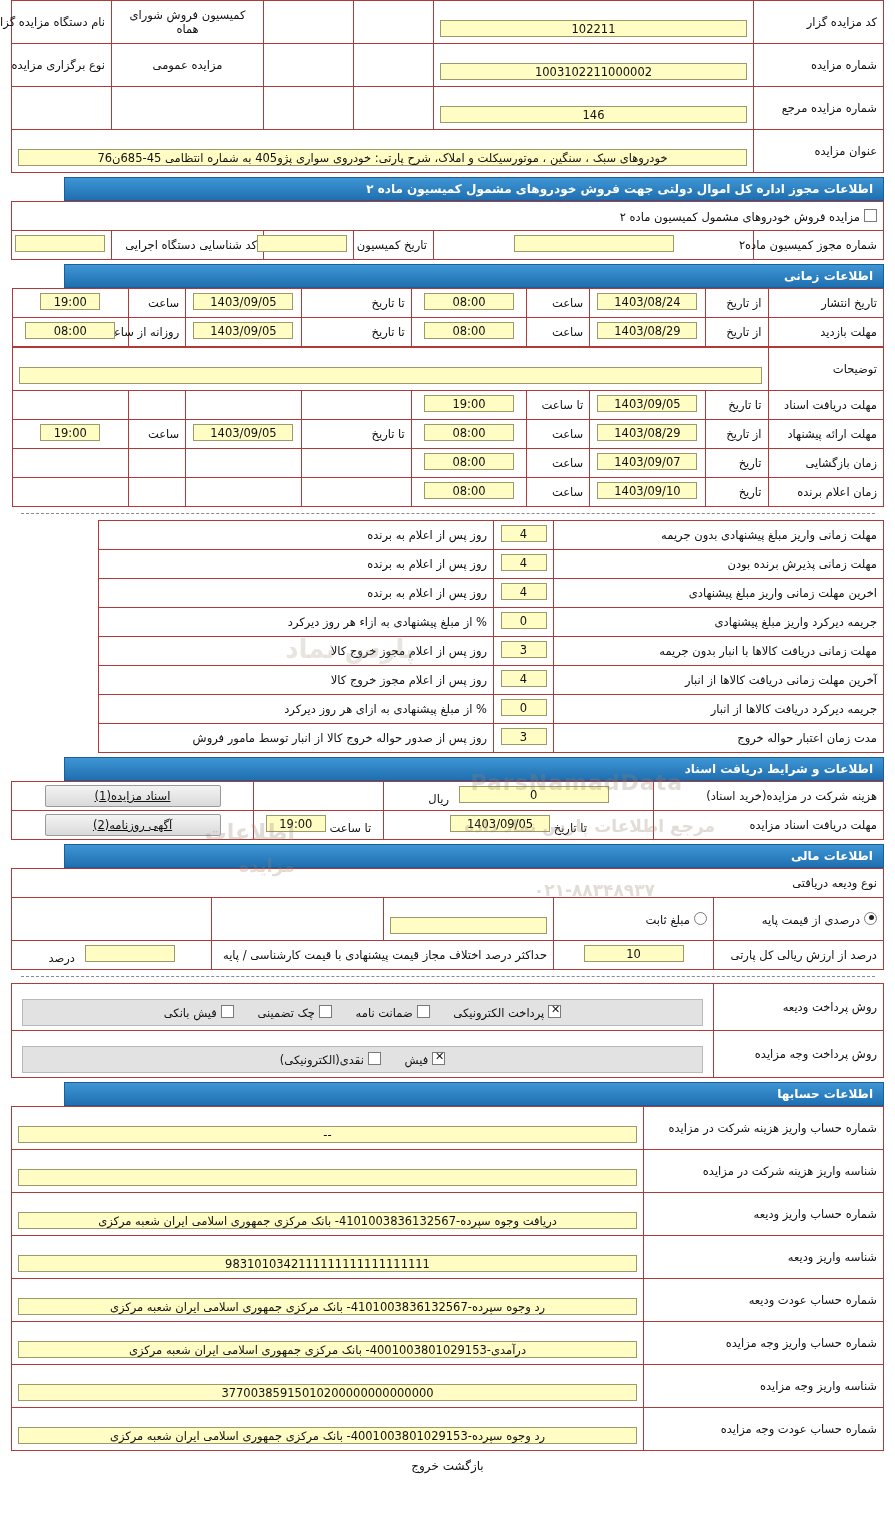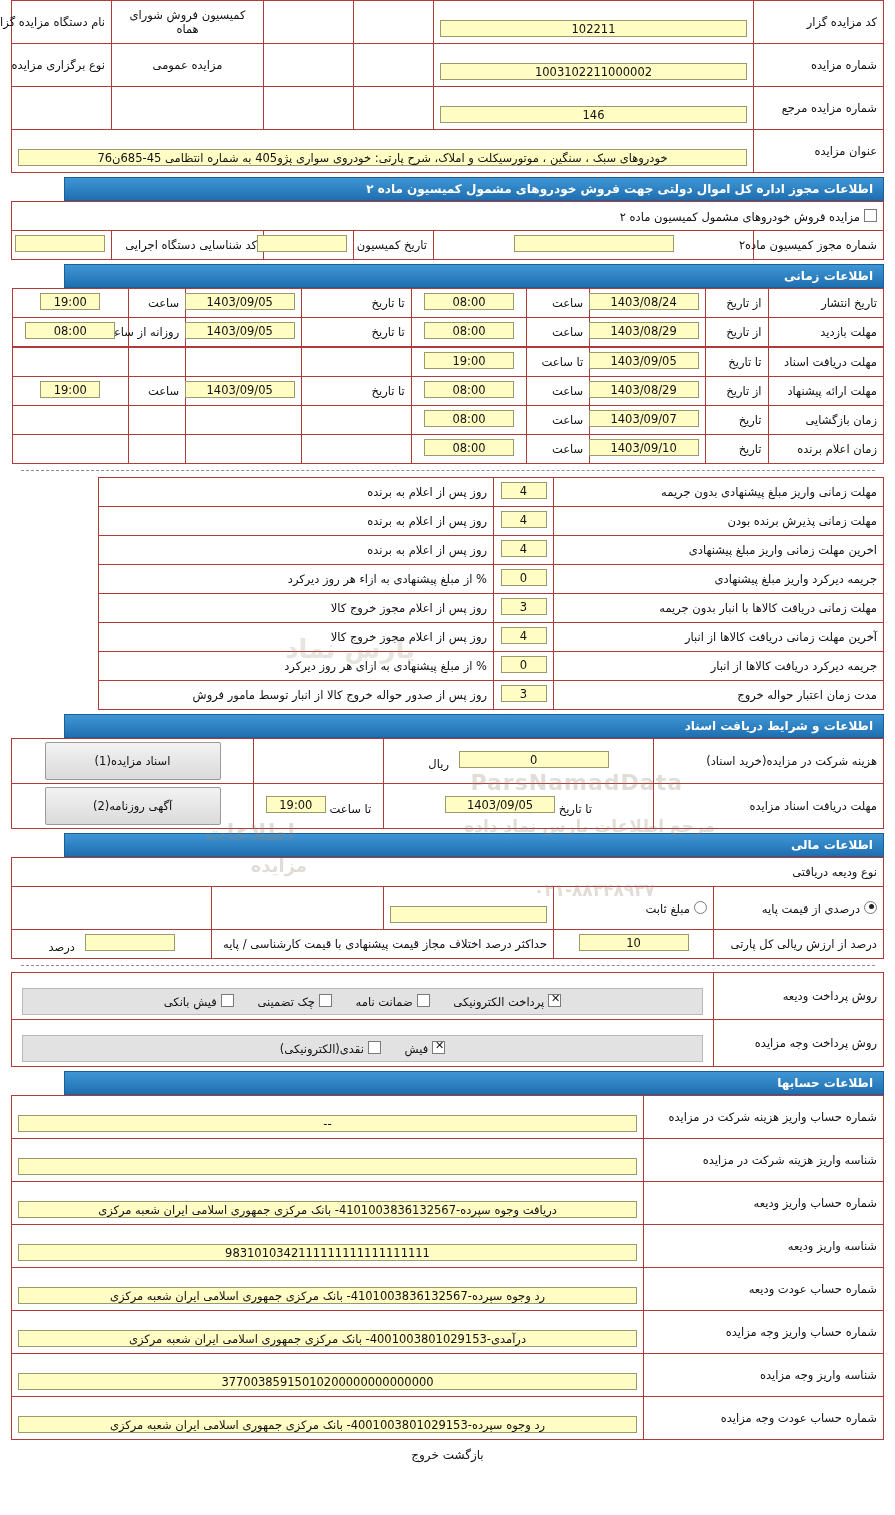--- a/index.html
+++ b/index.html
@@ -47,21 +47,21 @@
     text-align: center;
     color: #111;
     padding: 0 4px;
     box-sizing: border-box;
     overflow: hidden;
     white-space: nowrap;
   }
   .inp.wide { width: 100%; margin-top: 16px; }
   .inp.w160 { width: 160px; }
   .inp.w150 { width: 150px; }
-  .inp.w110 { width: 110px; }
+  .inp.w110 { width: 100px; }
   .inp.w90 { width: 90px; }
   .inp.w60 { width: 60px; }
   .inp.w46 { width: 46px; }
   .section-bar {
     width: 820px;
     margin: 4px 11px 0 11px;
     background: linear-gradient(#3f96d4, #1f6fb0);
     color: #ffffff;
     font-size: 12px;
     font-weight: bold;
@@ -113,25 +113,26 @@
     width: 5px; height: 5px;
     border-radius: 50%;
     background: #222;
   }
   .btn {
     display: inline-block;
     background: linear-gradient(#f3f3f3, #dadada);
     border: 1px solid #9a9a9a;
     border-radius: 2px;
     font-size: 11.5px;
-    padding: 11px 12px;
+    padding: 3px 12px;
     min-width: 150px;
     text-align: center;
     color: #111;
     cursor: pointer;
+    text-decoration: underline;
   }
   .grey-box {
     background: #e2e2e2;
     border: 1px solid #b9b9b9;
     padding: 5px 10px;
     text-align: center;
     font-size: 11.5px;
     margin-top: 11px;
   }
   .grey-box label { margin: 0 10px; white-space: nowrap; display: inline-block;}
@@ -145,21 +146,21 @@
     position: absolute;
     pointer-events: none;
     color: rgba(150,130,110,0.28);
     font-weight: bold;
     white-space: nowrap;
     z-index: 5;
   }
   .wm1 { top: 770px; right: 212px; font-size: 22px; letter-spacing: 1px; }
   .wm2 { top: 804px; right: 180px; font-size: 17px; margin-top: 12px; }
   .wm3 { top: 820px; right: 600px; font-size: 22px; }
-  .wm4 { top: 855px; right: 588px; font-size: 18px; }
+  .wm4 { top: 855px; right: 600px; font-size: 18px; }
   .wm5 { top: 880px; right: 240px; font-size: 17px; }
   .wm6 { top: 590px; right: 480px; font-size: 26px; color: rgba(150,130,110,0.22); margin-top: 44px; }
   .nowrap { white-space: nowrap; }
   .sm { font-size: 10.5px; }
 </style>
 </head>
 <body>
 
 <div id="page">
 
@@ -271,20 +272,24 @@
       <td class="fld"><span class="inp w90">08:00</span></td>
       <td class="lbl">تا تاریخ</td>
       <td class="fld"><span class="inp w110">1403/09/05</span></td>
       <td class="lbl sm nowrap">روزانه از ساعت</td>
       <td class="fld"><span class="inp w90">08:00</span></td>
     </tr>
     <tr>
       <td colspan="9" style="border:none;padding:0;height:0"></td>
     </tr>
     <tr>
+      <td class="lbl">توضیحات</td>
+      <td class="fld" colspan="8"><span class="inp wide">&nbsp;</span></td>
+    </tr>
+    <tr>
       <td class="lbl">مهلت دریافت اسناد</td>
       <td class="lbl">تا تاریخ</td>
       <td class="fld"><span class="inp w110">1403/09/05</span></td>
       <td class="lbl">تا ساعت</td>
       <td class="fld"><span class="inp w90">19:00</span></td>
       <td class="fld"></td>
       <td class="fld"></td>
       <td class="fld"></td>
       <td class="fld"></td>
     </tr>

